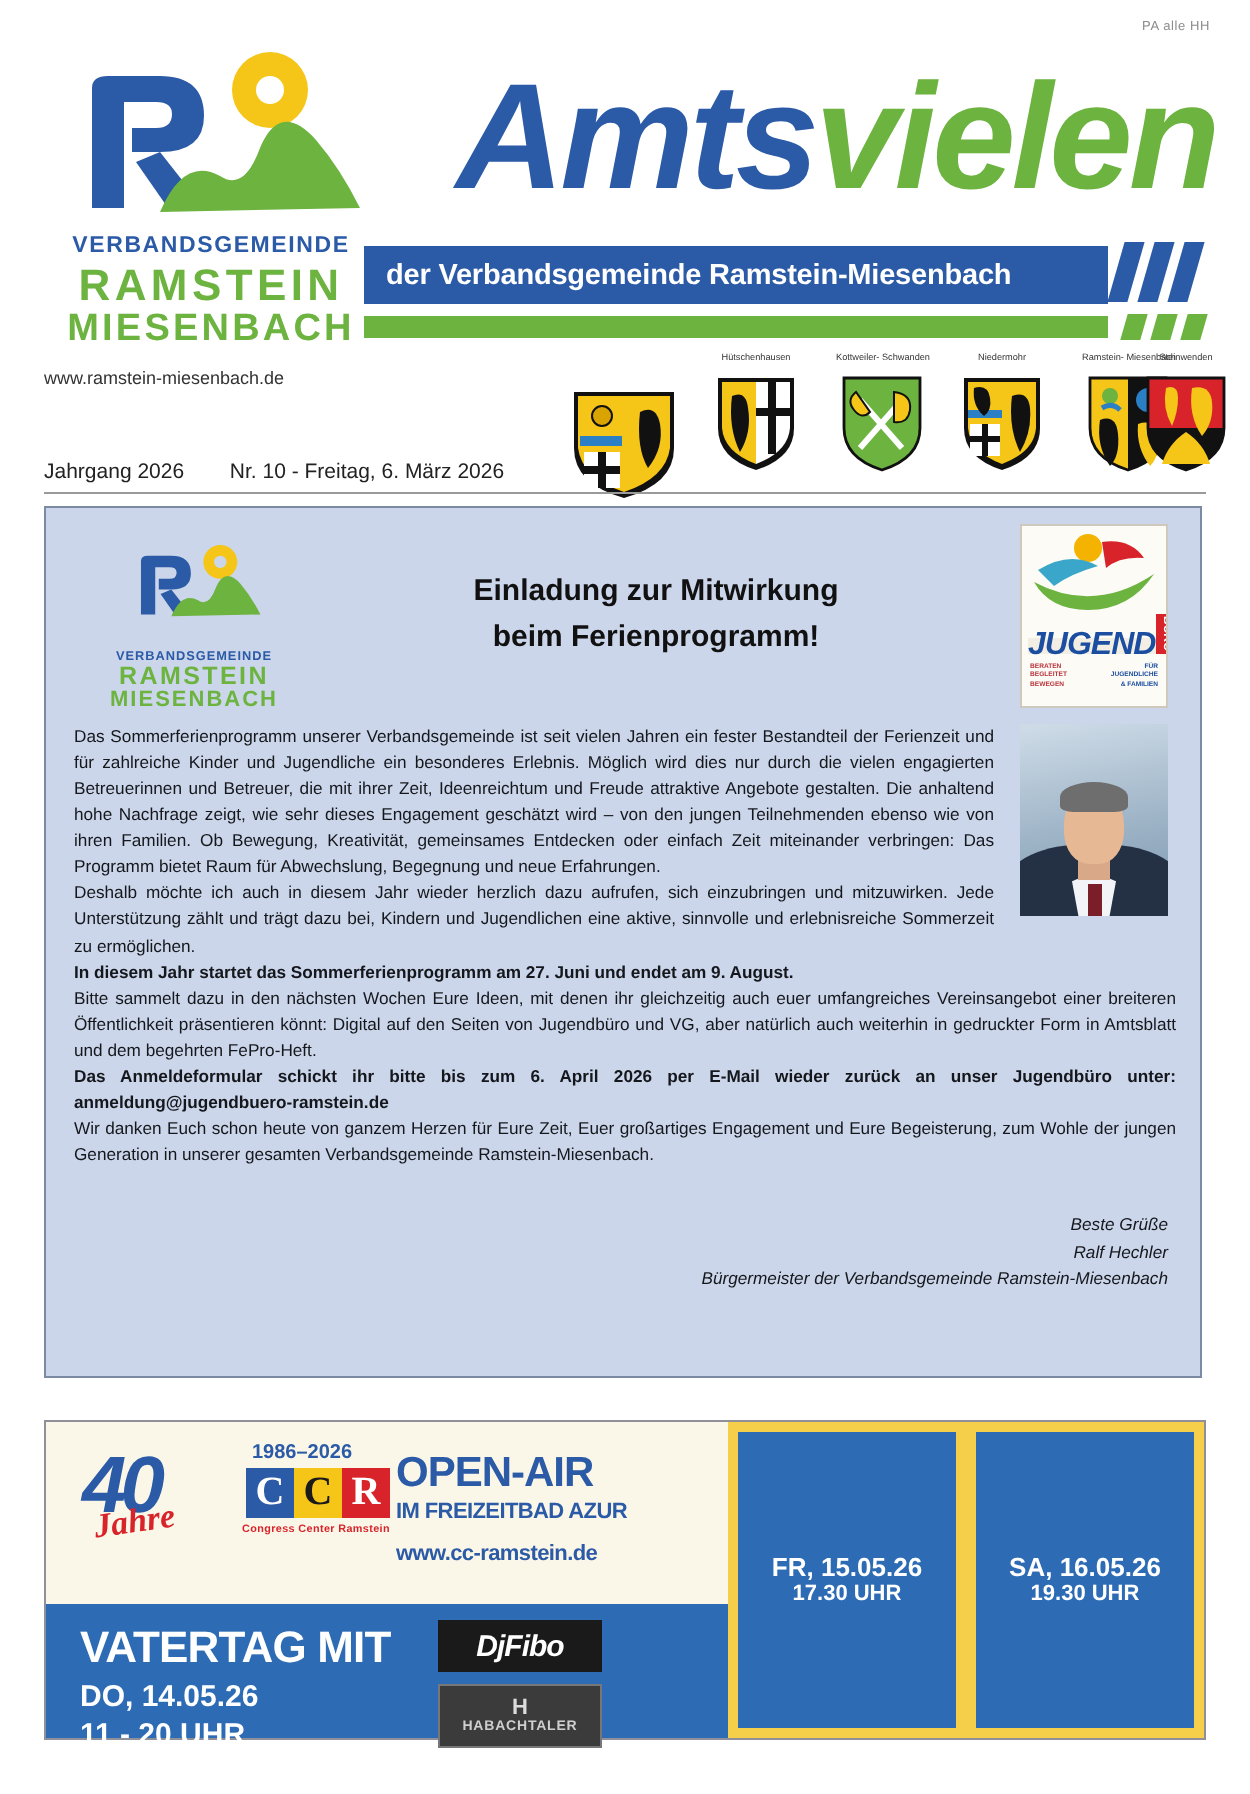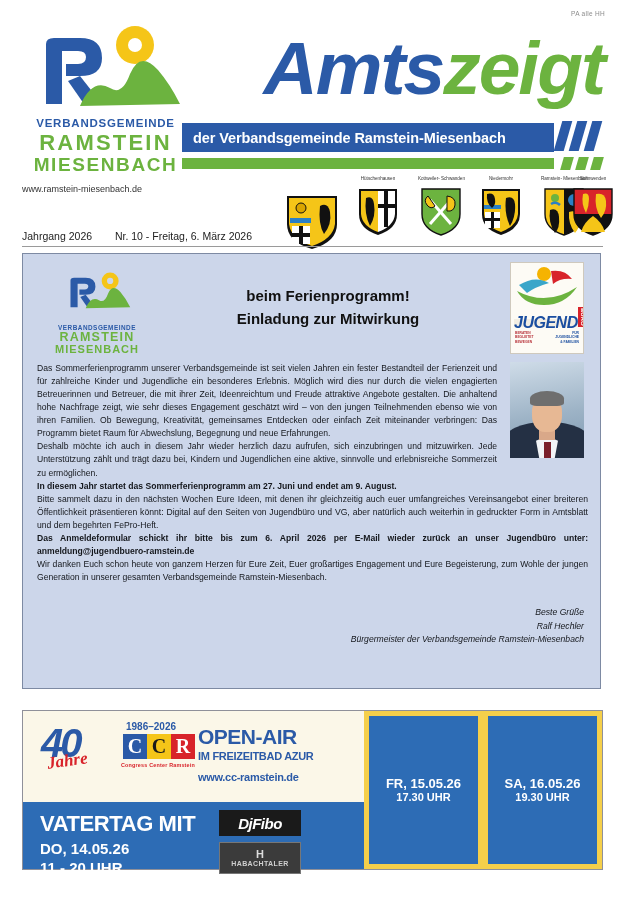--- a/index.html
+++ b/index.html
@@ -199,21 +199,21 @@
 
 
     <div class="issue-line">
       <span>Jahrgang 2026</span>
       <span class="gap"></span>
       <span>Nr. 10 - Freitag, 6. März 2026</span>
     </div>
 
     <div class="amts">
       <div class="amts-title">
-        <span class="c1">Amts</span><span class="c2">zeigt</span>
+        <span class="c1">Amts</span><span class="c2">vielen</span>
       </div>
       <div class="amts-bar">
         <span>der Verbandsgemeinde Ramstein-Miesenbach</span>
       </div>
       <div class="amts-green"></div>
       <div class="slashes">
         <div class="sl" style="left:2px"></div>
           <div class="sl" style="left:17px"></div>
           <div class="sl" style="left:32px"></div>
         <div class="slg" style="left:6px"></div>
@@ -309,22 +309,22 @@
         <path d="M28 78 L28 18 Q28 12 36 12 L62 12 Q84 12 84 32 Q84 50 62 50 L48 50 L48 38 L60 38 Q68 38 68 31 Q68 25 60 25 L44 25 L44 78 Z" fill="#2b5aa7"></path>
         <path d="M62 50 L84 78 L66 78 L50 55 Z" fill="#2b5aa7"></path>
         <path d="M62 80 Q74 52 92 62 Q104 70 112 48 Q122 24 140 44 Q152 58 162 78 Z" fill="#6cb33f"></path>
       </svg>
       <div class="aw1">VERBANDSGEMEINDE</div>
       <div class="aw2">RAMSTEIN</div>
       <div class="aw3">MIESENBACH</div>
     </div>
 
     <div class="art-head">
+      <div>Einladung zur Mitwirkung</div>
       <div>beim Ferienprogramm!</div>
-      <div>Einladung zur Mitwirkung</div>
     </div>
 
     <div class="jb-logo">
       <div class="jb-arc">
         <svg width="72" height="44" viewBox="0 0 72 44" aria-hidden="true">
           <circle cx="33" cy="11" r="7" fill="#f5b301"></circle>
           <path d="M40 8 q14 -2 21 8 q-12 -1 -19 5 z" fill="#d8232a"></path>
           <path d="M8 22 q16 -10 30 -2 q-14 4 -22 10 z" fill="#3aa6c9"></path>
           <path d="M6 28 q30 16 60 -4 q-12 18 -33 18 q-19 0 -27 -14 z" fill="#6cb33f"></path>
         </svg>

